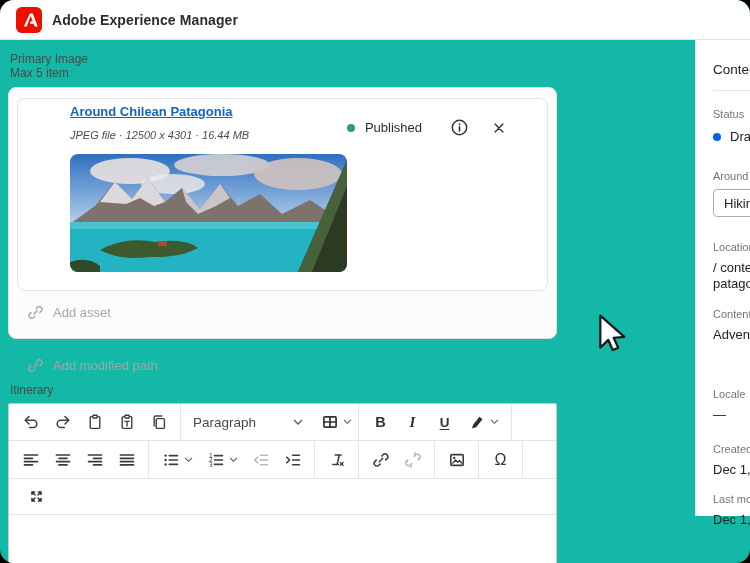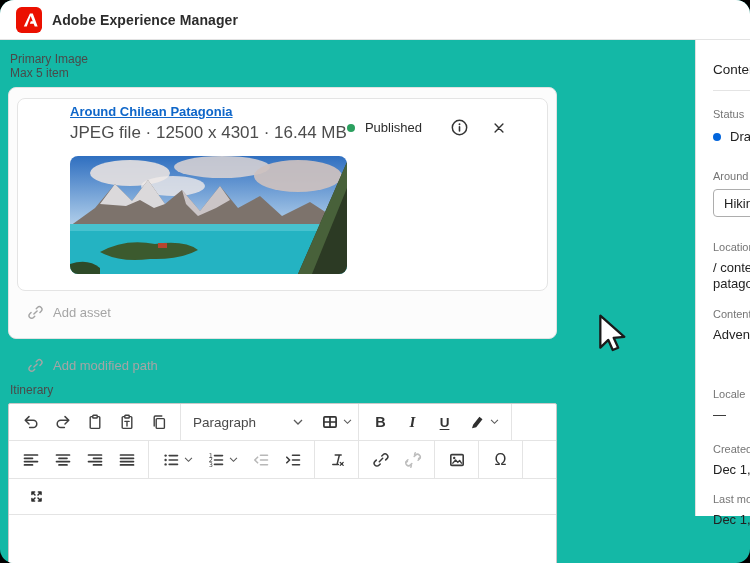--- a/index.html
+++ b/index.html
@@ -25,21 +25,21 @@
 
   .label-row { margin-top:12px; display:flex; justify-content:space-between;
                font-size:12px; color:#4a4a4a; padding:0 2px;flex-direction:column; }
 
   .asset-outer { margin-top:7px; background:#fcfcfc; border:1px solid #e2e2e2;
                  border-radius:8px; padding:10px 8px 0; height:252px; }
   .asset-card { position:relative; background:#fff; border:1px solid #e4e4e4;
                 border-radius:8px; height:193px; padding:3px 16px 0 52px; }
   .asset-link { font-size:13px; font-weight:bold; color:#0e66c9;
                 text-decoration:underline; display:inline-block; }
-  .asset-meta { margin-top:3px; font-size:17px; color:#4c4c4c; }
+  .asset-meta { margin-top:9px; font-size:11px; color:#4c4c4c;font-style:italic; }
   .thumb { margin-top:13px; width:277px; height:118px; border-radius:8px;
            overflow:hidden; display:block; cursor:pointer; }
   .card-status { position:absolute; top:19px; right:40px; display:flex;
                  align-items:center; }
   .dot { width:8px; height:8px; border-radius:50%; display:inline-block; }
   .dot.green { background:#2ba05f; }
   .card-status .st-label { font-size:13px; color:#2c2c2c; margin:0 28px 0 10px; }
   .icon-btn { background:none; border:none; cursor:pointer; display:flex;
               align-items:center; justify-content:center; padding:0; }
   .card-status .icon-btn + .icon-btn { margin-left:22px; }

